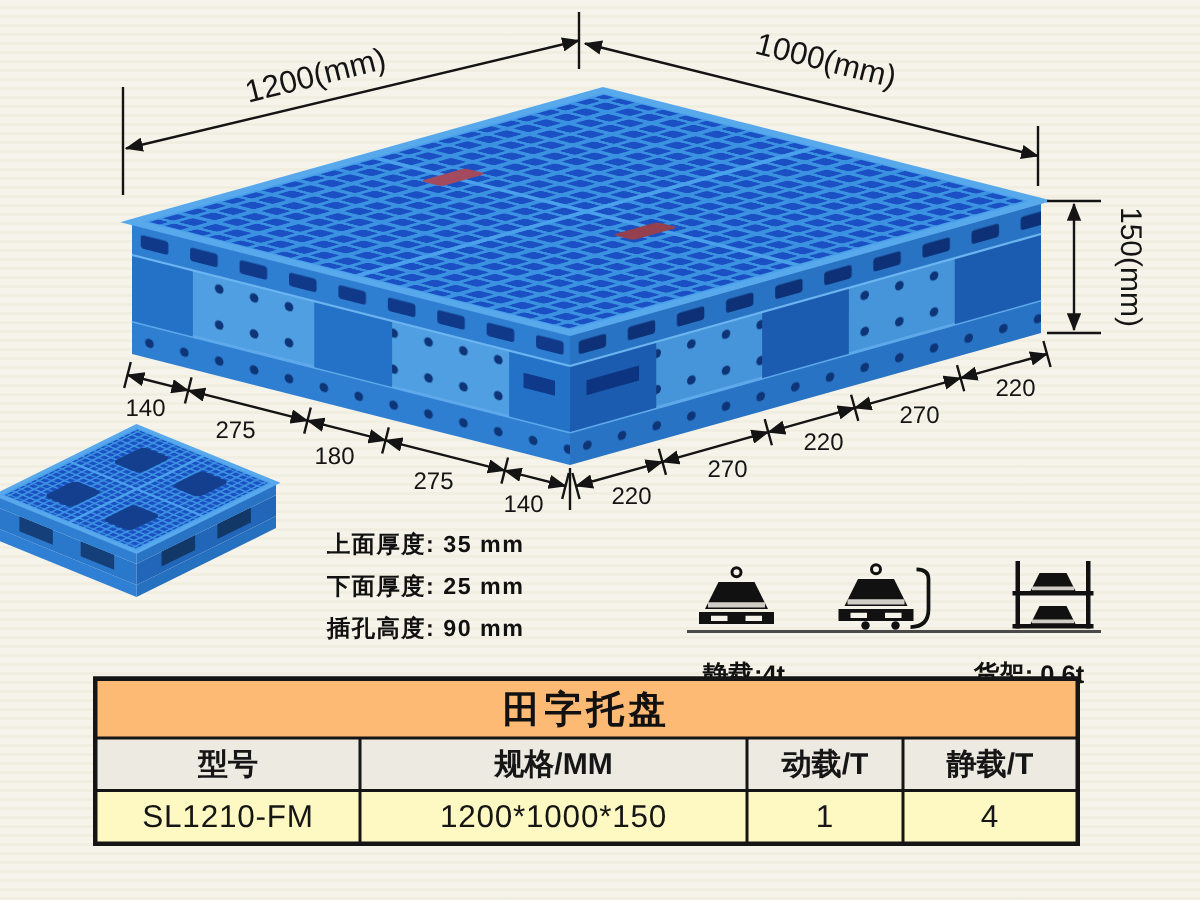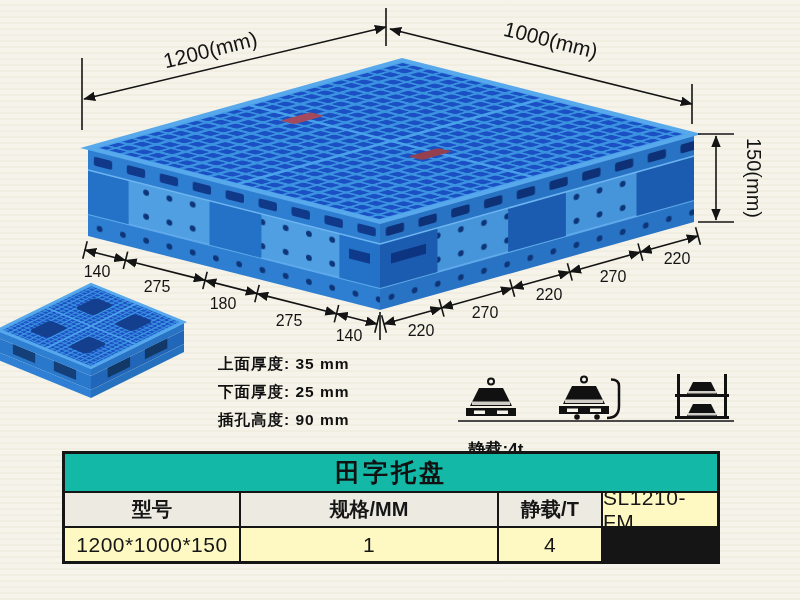--- a/index.html
+++ b/index.html
@@ -27,21 +27,21 @@
   .loads .labels-row span:nth-child(2){ width:96px; }
   .loads .labels-row span:nth-child(3){ width:100px; }
 
   
   .spec-table {
     position:absolute; left:62px; top:451px; width:658px;
     display:grid; grid-template-columns:174px 256px 102px 114px;
     gap:2px; background:#151515; border:3px solid #151515;
   }
   .spec-table .cell { display:flex; align-items:center; justify-content:center; }
-  .spec-table .title-cell { grid-column:1 / -1; height:37px; background:#14b8a6; font-size:25px; font-weight:700; letter-spacing:3px; color:#111; }
+  .spec-table .title-cell { grid-column:1 / -1; height:37px; background:#fdba74; font-size:25px; font-weight:700; letter-spacing:3px; color:#111; }
   .spec-table .head-cell { height:33px; background:#edeae2; font-size:20px; font-weight:700; color:#161616; }
   .spec-table .data-cell { height:33px; background:#fef9c3; font-size:21px; font-weight:500; color:#161616; letter-spacing:.5px; }
 </style>
 </head>
 <body>
 
 <svg class="diagram-svg" width="800" height="460" viewBox="0 0 800 460">
   <defs>
     <marker id="mE" markerWidth="7.5" markerHeight="6" refX="7" refY="3" orient="auto">
       <path d="M0,0 L7.5,3 L0,6 Z" fill="#141414"></path>
@@ -250,25 +250,27 @@
       <rect x="3" y="22" width="54" height="3" fill="#111"></rect>
       <rect x="3" y="44" width="54" height="3" fill="#111"></rect>
       <path d="M15,22 L45,22 L39,10 L21,10 Z" fill="#111"></path>
       <rect x="16" y="19" width="28" height="2.5" fill="#cfcdc5"></rect>
       <path d="M15,44 L45,44 L39,32 L21,32 Z" fill="#111"></path>
       <rect x="16" y="41" width="28" height="2.5" fill="#cfcdc5"></rect>
     </svg>
   </div>
   <div class="labels-row">
     <span>静载:4t</span>
+    <span>货架: 0.6t</span>
   </div>
 </div>
 
 <div class="spec-table">
   <div class="cell title-cell">田字托盘</div>
   <div class="cell head-cell">型号</div>
   <div class="cell head-cell">规格/MM</div>
+  <div class="cell head-cell">动载/T</div>
   <div class="cell head-cell">静载/T</div>
   <div class="cell data-cell">SL1210-FM</div>
   <div class="cell data-cell">1200*1000*150</div>
   <div class="cell data-cell">1</div>
   <div class="cell data-cell">4</div>
 </div>
 
 </body></html>

